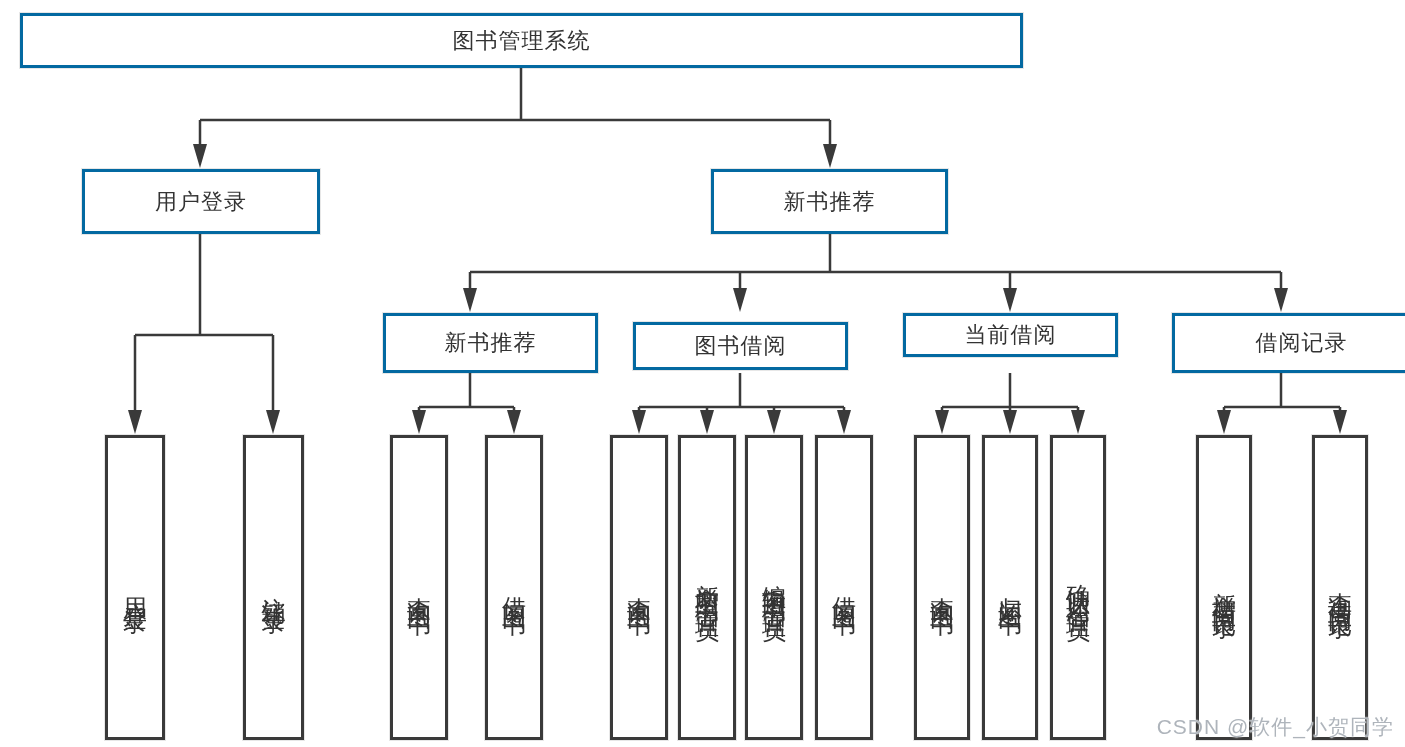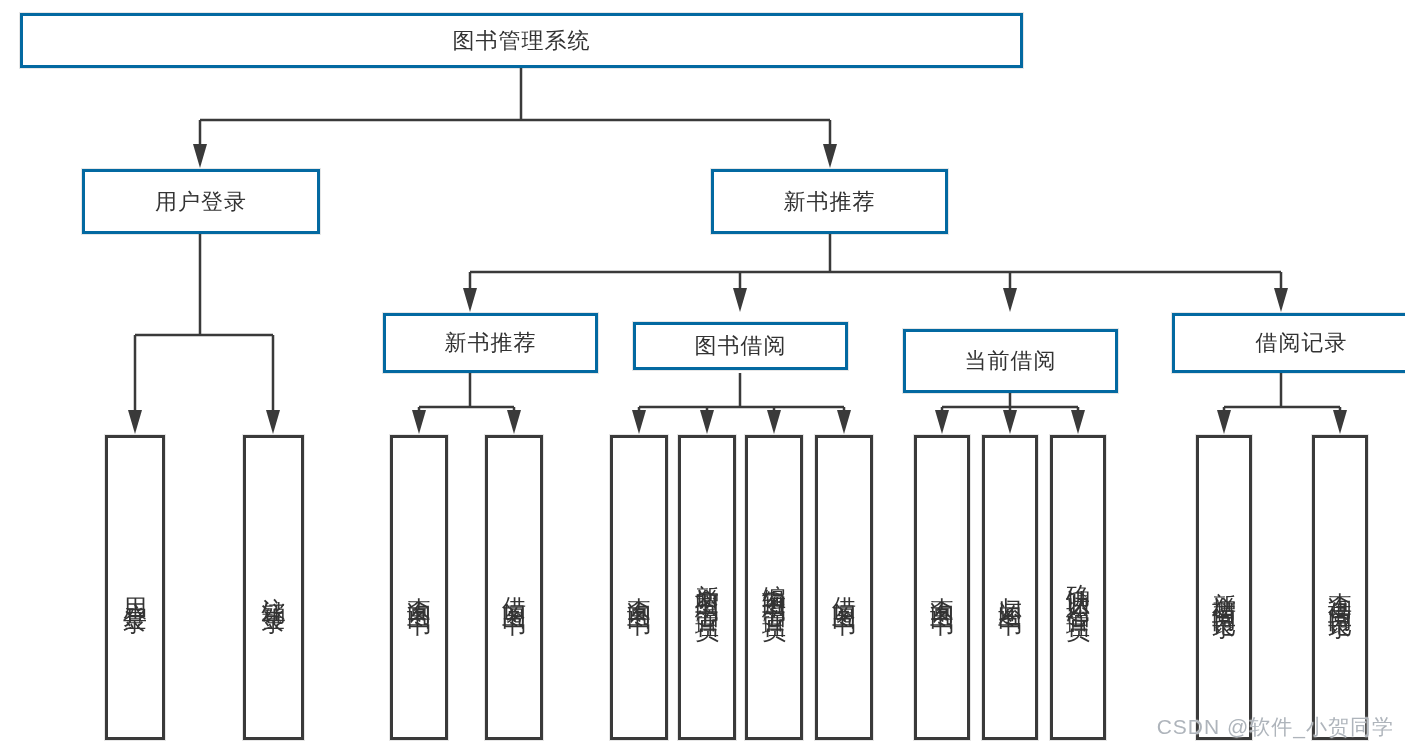--- a/index.html
+++ b/index.html
@@ -80,21 +80,21 @@
     </g>
   </svg>
 
   <div class="hbox" style="left:20px;top:13px;width:1003px;height:55px;">图书管理系统</div>
 
   <div class="hbox" style="left:82px;top:169px;width:238px;height:65px;">用户登录</div>
   <div class="hbox" style="left:711px;top:169px;width:237px;height:65px;">新书推荐</div>
 
   <div class="hbox" style="left:363px;top:313px;width:215px;height:60px;margin-left:20px;">新书推荐</div>
   <div class="hbox" style="left:633px;top:322px;width:215px;height:48px;">图书借阅</div>
-  <div class="hbox" style="left:903px;top:329px;width:215px;height:64px;text-align:right;">当前借阅</div>
+  <div class="hbox" style="left:903px;top:313px;width:215px;height:44px;text-align:right;">当前借阅</div>
   <div class="hbox" style="left:1172px;top:313px;width:259px;height:60px;">借阅记录</div>
 
   <div class="vbox" style="left:105px;top:435px;width:60px;height:305px;">
     <span>用户登录</span>
     </div>
   <div class="vbox" style="left:243px;top:435px;width:61px;height:305px;">
     <span>注销登录</span>
     </div>
 
   <div class="vbox" style="left:390px;top:435px;width:58px;height:305px;">

